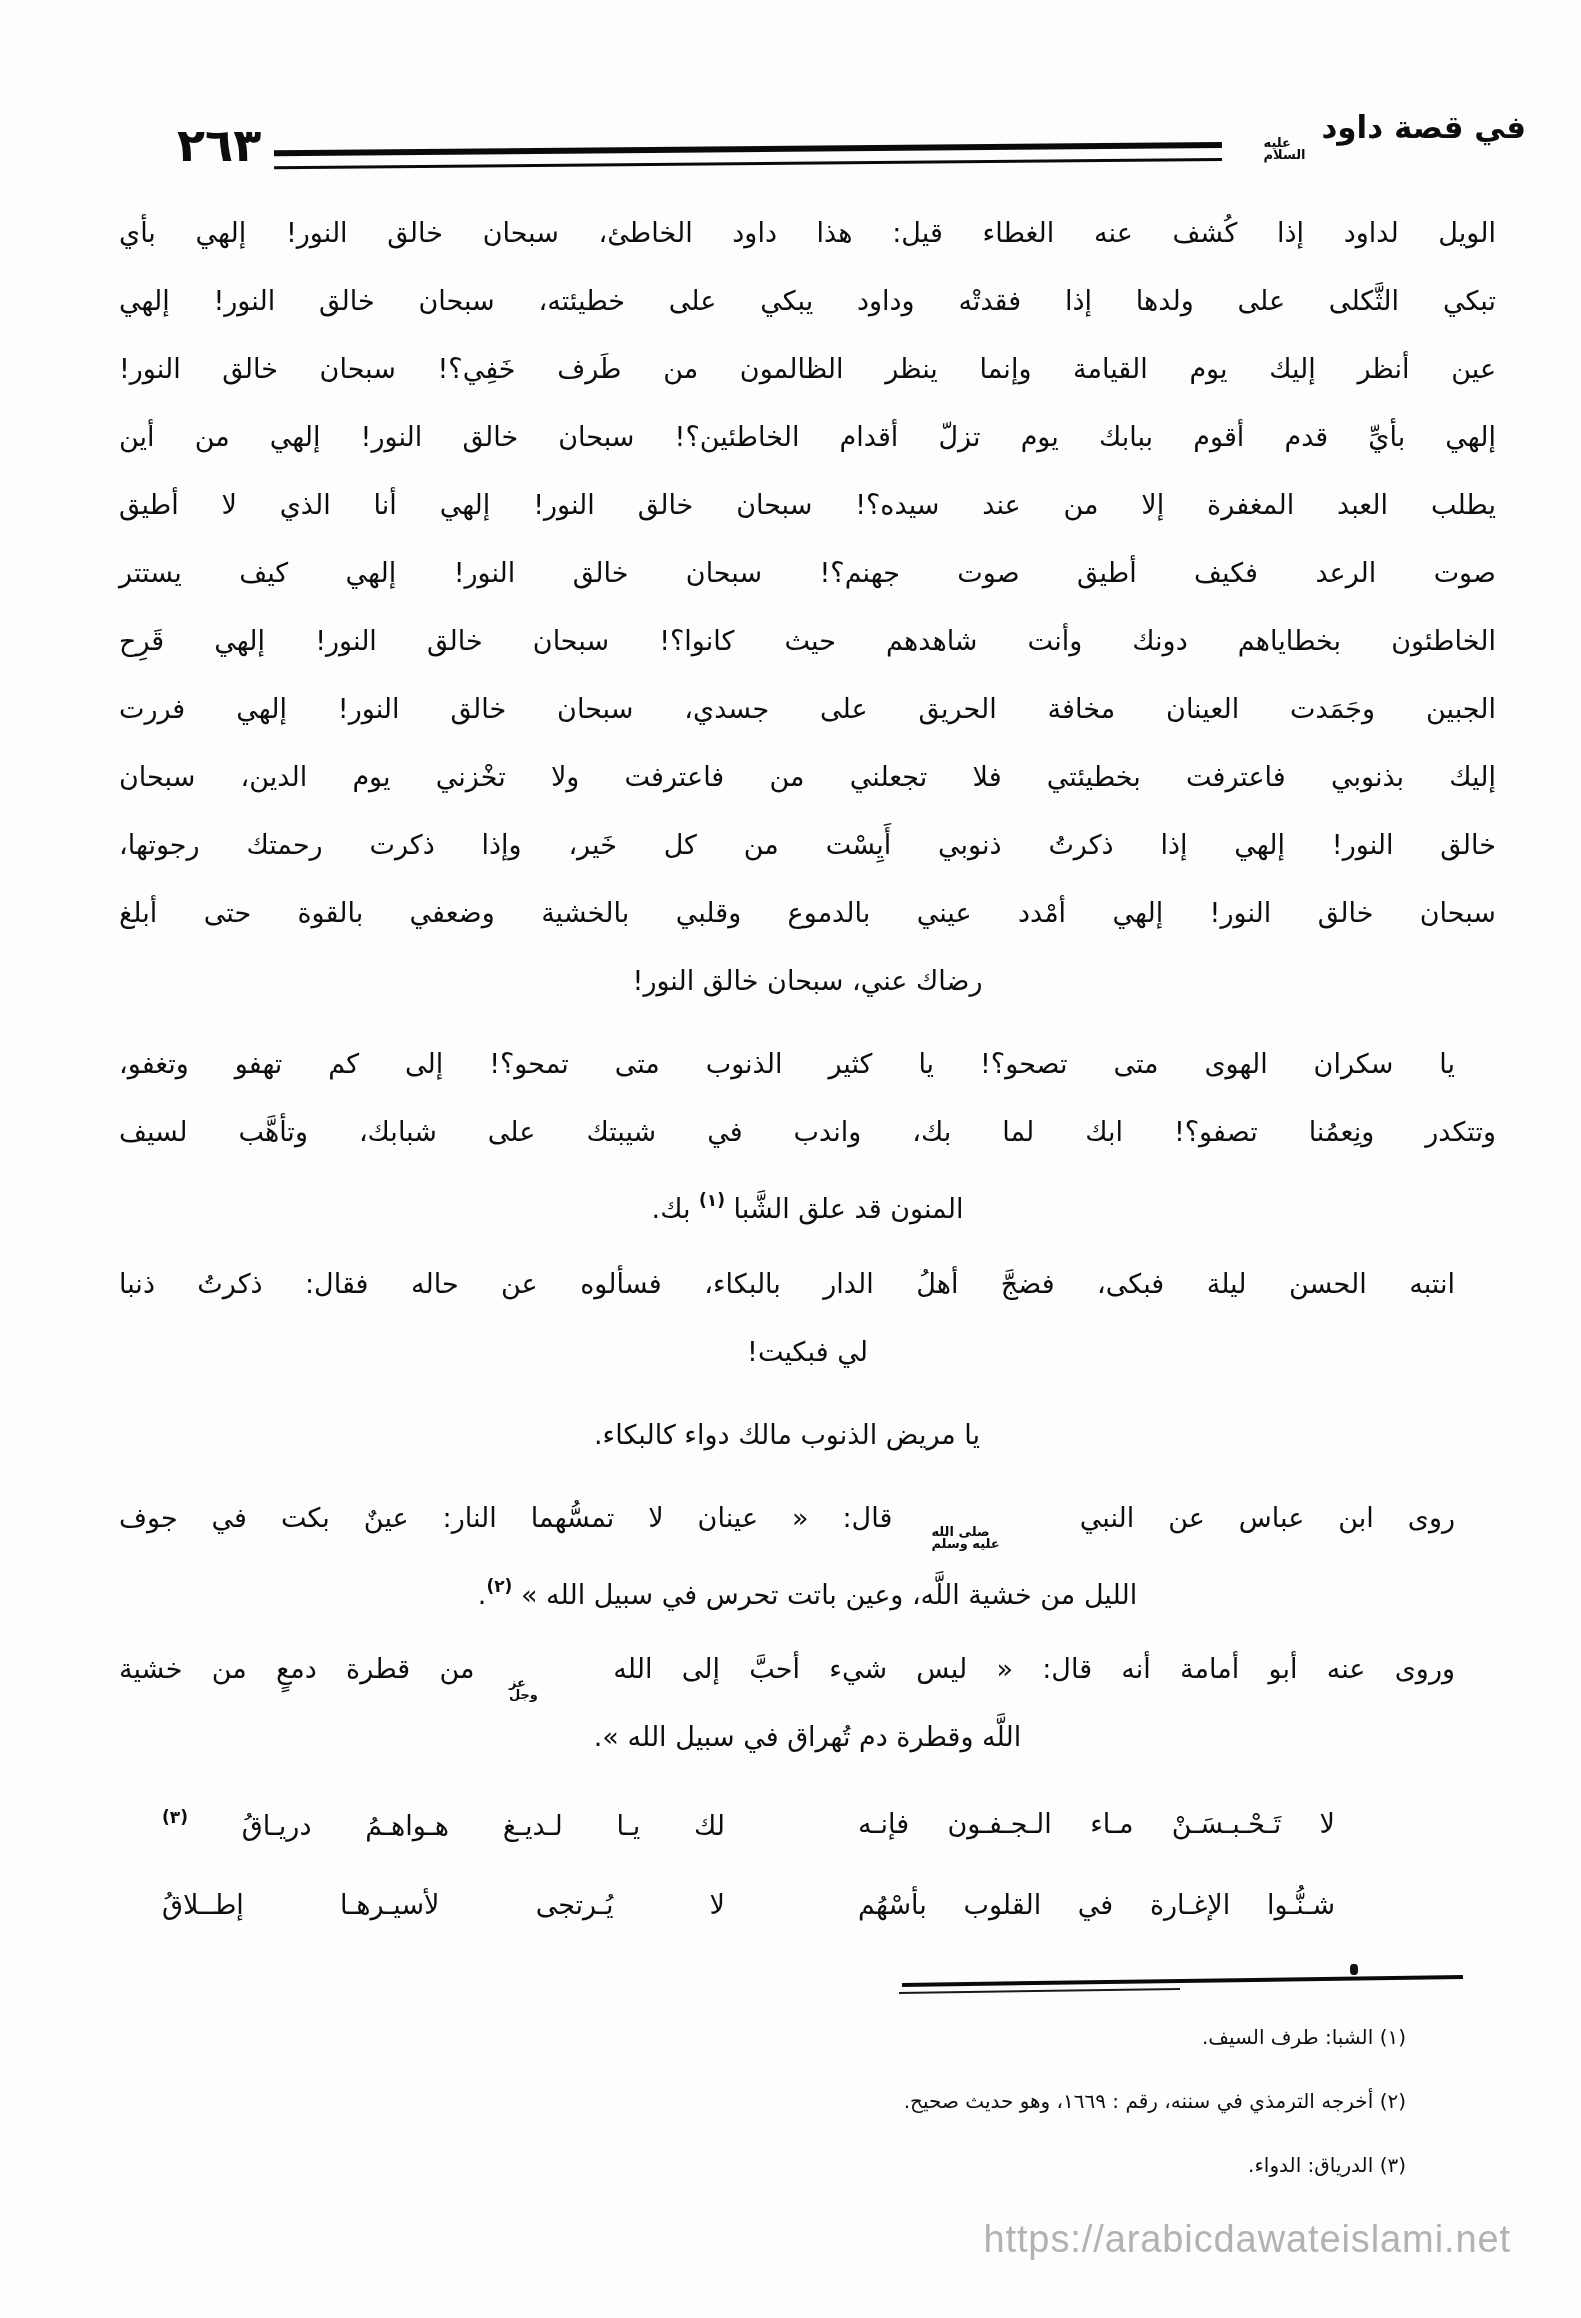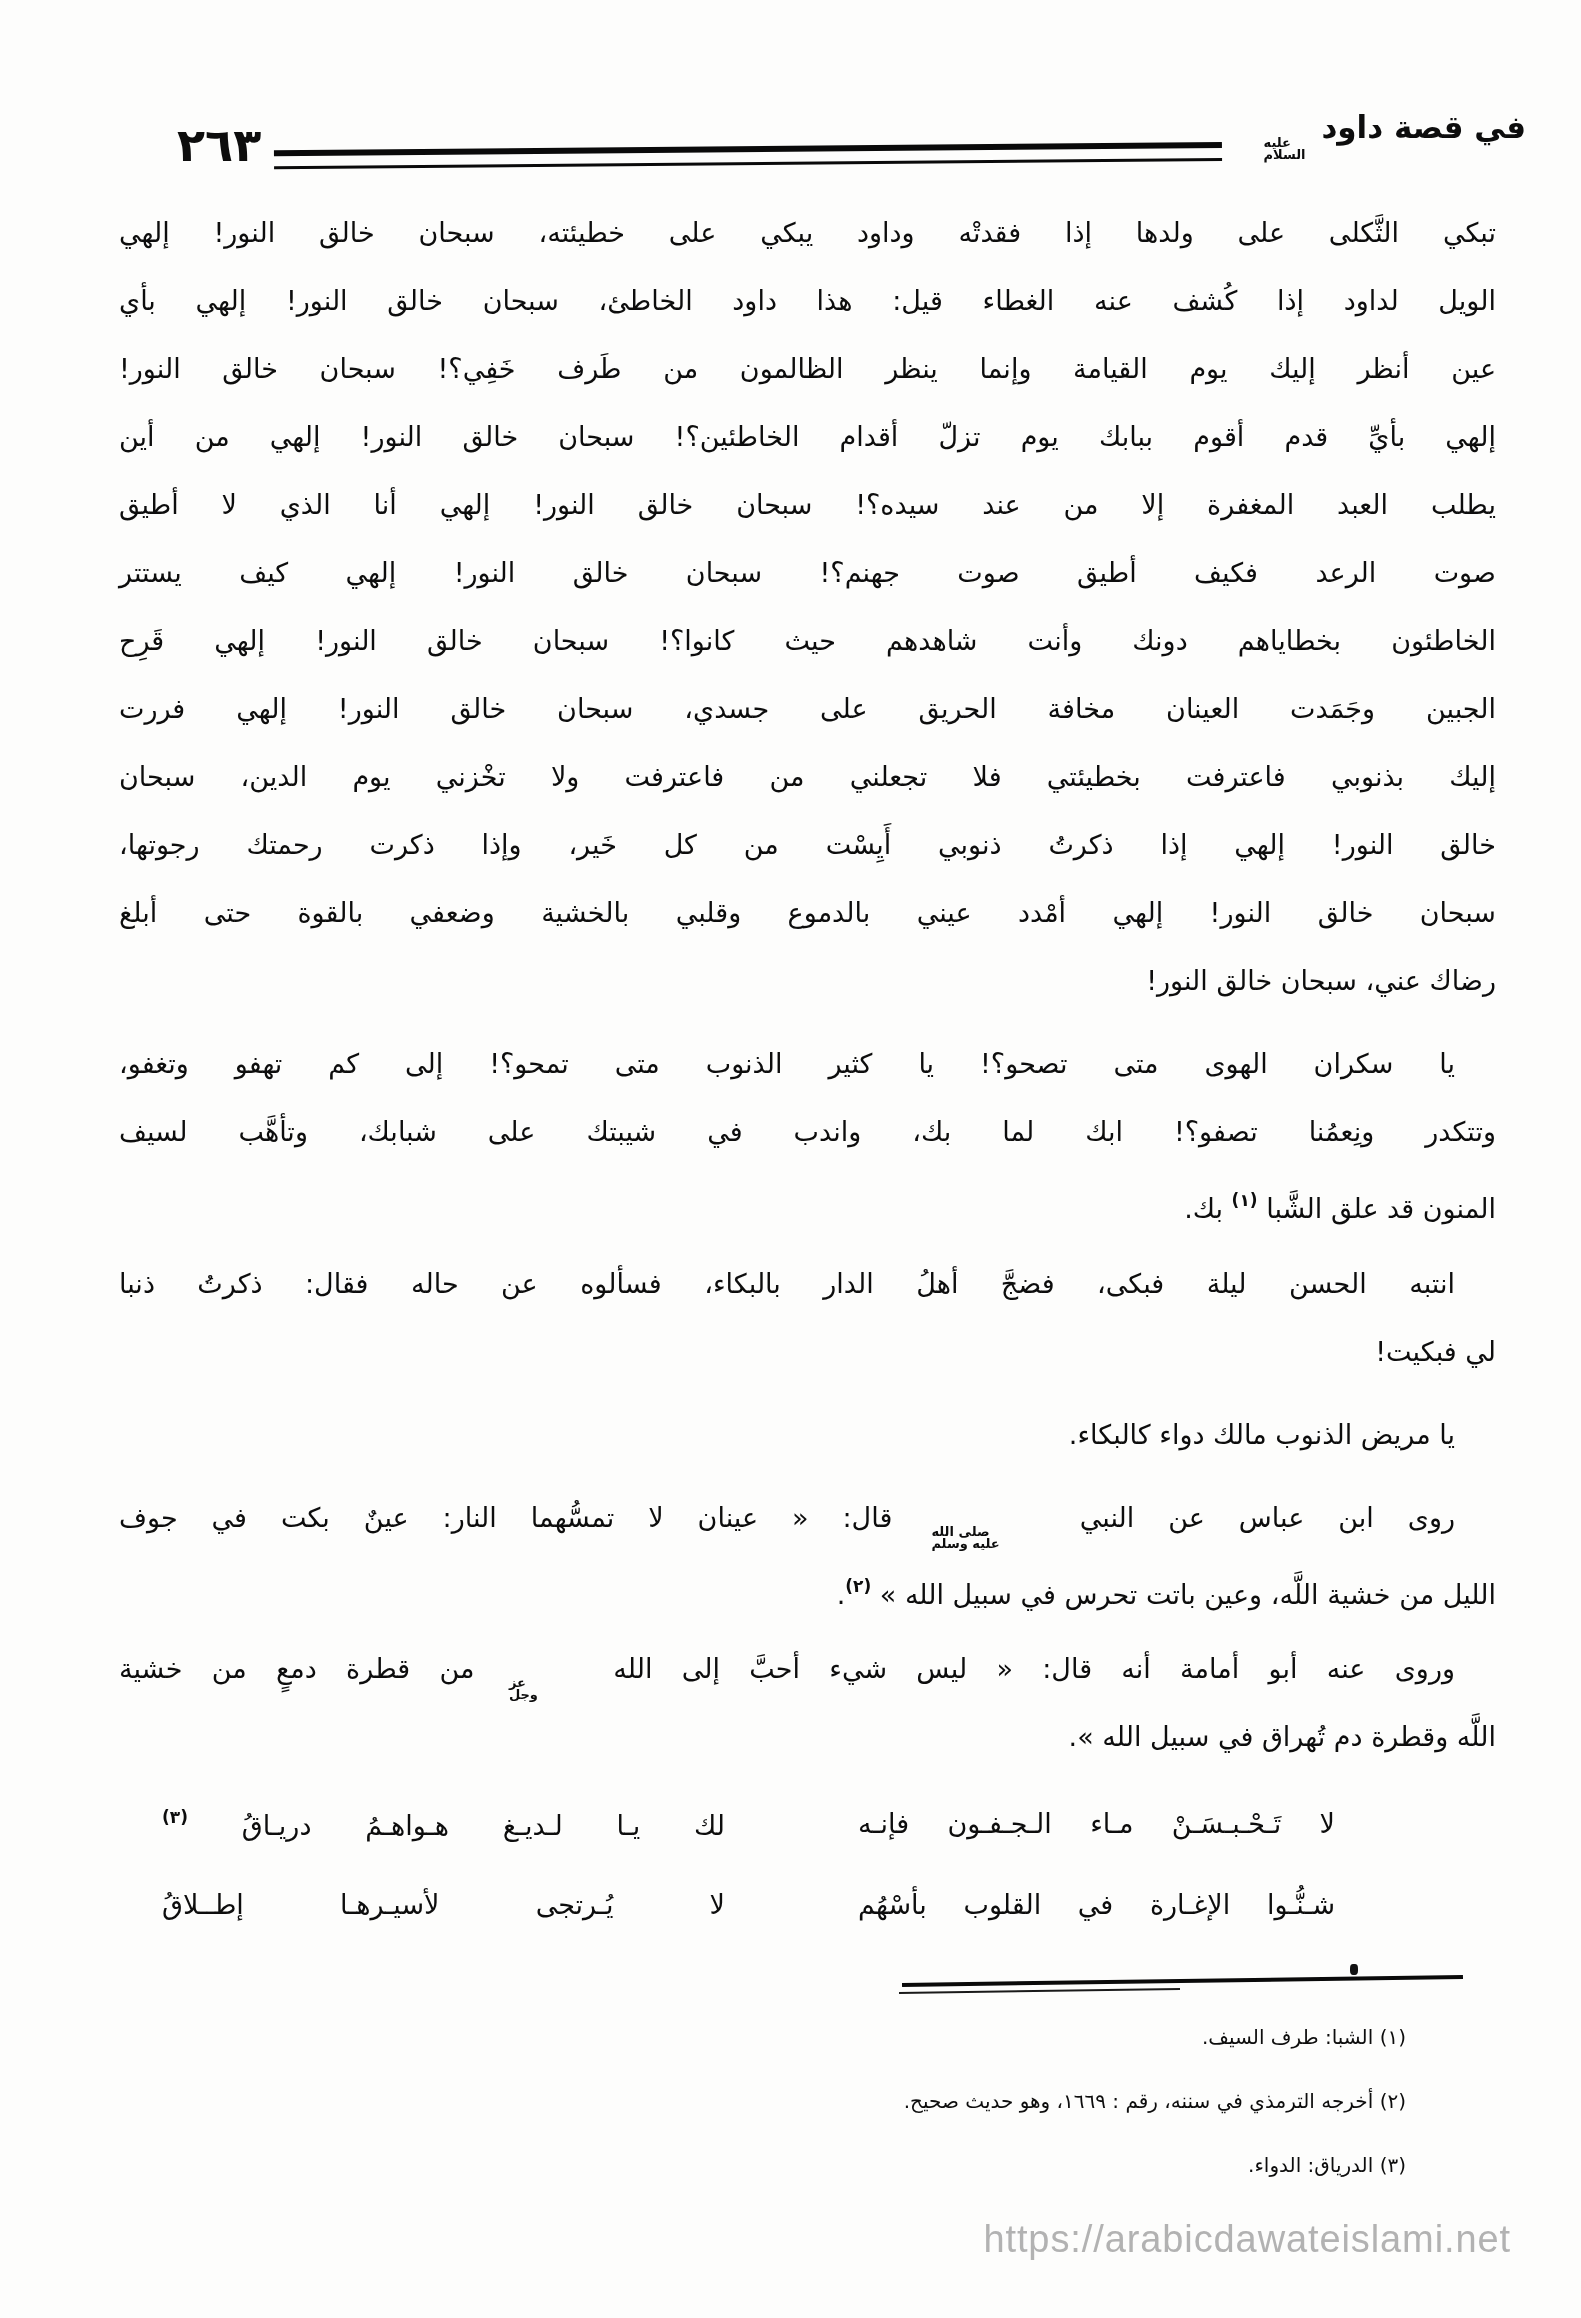--- a/index.html
+++ b/index.html
@@ -37,21 +37,21 @@
   }
   
   .body-text{
     position:absolute;top:199px;right:85px;left:119px;
     font-size:27px;line-height:68px;
   }
   .para{margin:0;padding:0;}
   .para + .para{margin-top:15.3px;}
   .line{height:68px;overflow:visible;white-space:normal;}
   .line.j{text-align:justify;text-align-last:justify;}
-  .line.last{text-align:right;}
+  .line.last{text-align:center;}
   .line.indent{text-indent:41px;}
   .fn-ref{font-size:17px;vertical-align:12px;font-weight:bold;}
   
   .poetry{
     position:absolute;top:1783px;right:246px;left:162px;
     font-size:27px;
   }
   .verse-row{display:flex;justify-content:space-between;height:81px;align-items:center;}
   .hemistich{text-align:justify;text-align-last:justify;white-space:nowrap;}
   .hemistich.right{width:477px;}
@@ -91,22 +91,22 @@
   <div class="header-title">
     <span>في قصة داود</span>
     <span class="honorific">
       <span>عليه</span>
       <span>السلام</span>
     </span>
   </div>
 
   <div class="body-text">
     <div class="para">
+      <div class="line j">الويل لداود إذا كُشف عنه الغطاء قيل: هذا داود الخاطئ، سبحان خالق النور! إلهي بأي</div>
       <div class="line j">تبكي الثَّكلى على ولدها إذا فقدتْه وداود يبكي على خطيئته، سبحان خالق النور! إلهي</div>
-      <div class="line j">الويل لداود إذا كُشف عنه الغطاء قيل: هذا داود الخاطئ، سبحان خالق النور! إلهي بأي</div>
       <div class="line j">عين أنظر إليك يوم القيامة وإنما ينظر الظالمون من طَرف خَفِي؟! سبحان خالق النور!</div>
       <div class="line j">إلهي بأيِّ قدم أقوم ببابك يوم تزلّ أقدام الخاطئين؟! سبحان خالق النور! إلهي من أين</div>
       <div class="line j">يطلب العبد المغفرة إلا من عند سيده؟! سبحان خالق النور! إلهي أنا الذي لا أطيق</div>
       <div class="line j">صوت الرعد فكيف أطيق صوت جهنم؟! سبحان خالق النور! إلهي كيف يستتر</div>
       <div class="line j">الخاطئون بخطاياهم دونك وأنت شاهدهم حيث كانوا؟! سبحان خالق النور! إلهي قَرِح</div>
       <div class="line j">الجبين وجَمَدت العينان مخافة الحريق على جسدي، سبحان خالق النور! إلهي فررت</div>
       <div class="line j">إليك بذنوبي فاعترفت بخطيئتي فلا تجعلني من فاعترفت ولا تخْزني يوم الدين، سبحان</div>
       <div class="line j">خالق النور! إلهي إذا ذكرتُ ذنوبي أَيِسْت من كل خَير، وإذا ذكرت رحمتك رجوتها،</div>
       <div class="line j">سبحان خالق النور! إلهي أمْدد عيني بالدموع وقلبي بالخشية وضعفي بالقوة حتى أبلغ</div>
       <div class="line last">رضاك عني، سبحان خالق النور!</div>

